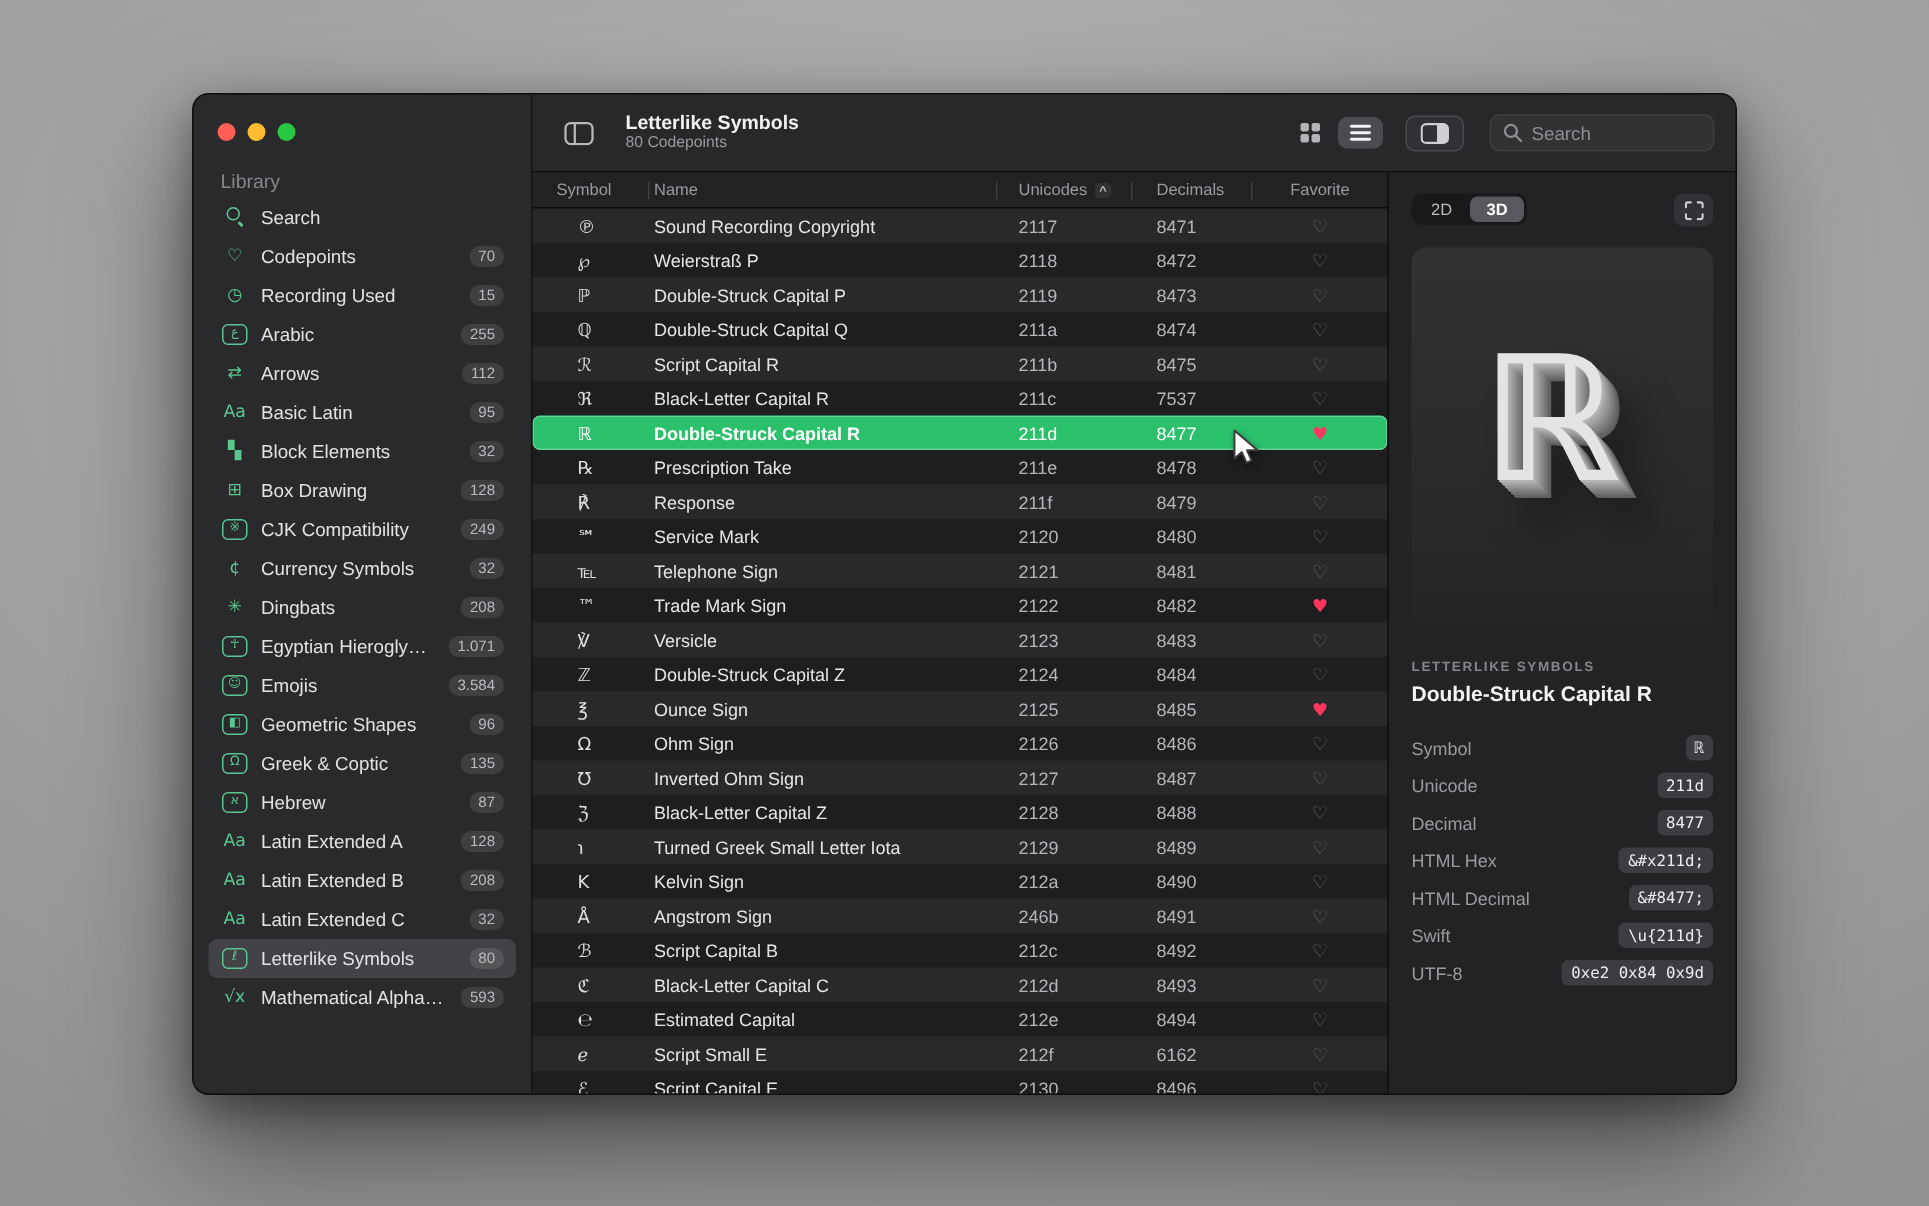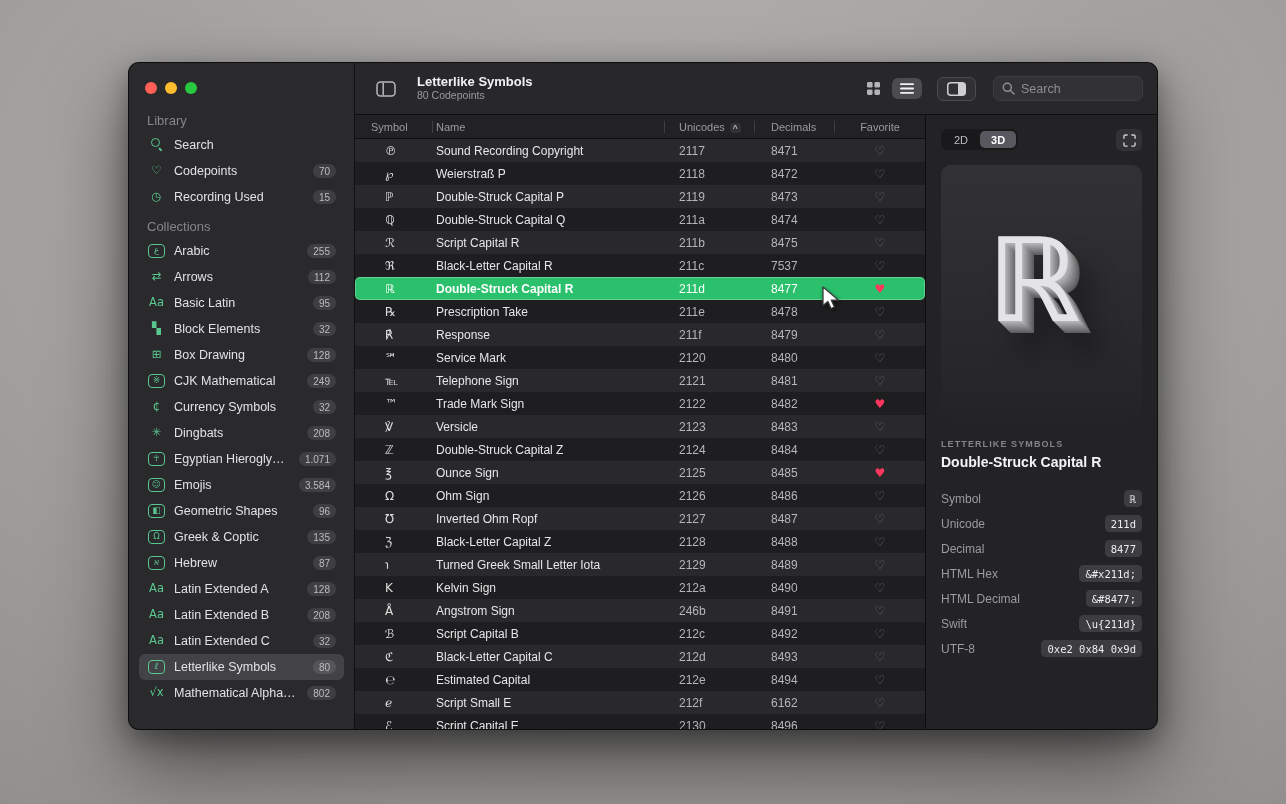--- a/index.html
+++ b/index.html
@@ -117,21 +117,20 @@
           <span class="side-icon">♡</span>
           <span class="side-label">Codepoints</span>
           <span class="badge">70</span>
         </div>
         <div class="side-item">
           <span class="side-icon">◷</span>
           <span class="side-label">Recording Used</span>
           <span class="badge">15</span>
         </div>
       </div>
-    <div class="side-header">Collections</div>
     <div id="collections-list">
         <div class="side-item">
           <span class="side-icon boxed">ع</span>
           <span class="side-label">Arabic</span>
           <span class="badge">255</span>
         </div>
         <div class="side-item">
           <span class="side-icon">⇄</span>
           <span class="side-label">Arrows</span>
           <span class="badge">112</span>
@@ -146,21 +145,21 @@
           <span class="side-label">Block Elements</span>
           <span class="badge">32</span>
         </div>
         <div class="side-item">
           <span class="side-icon">⊞</span>
           <span class="side-label">Box Drawing</span>
           <span class="badge">128</span>
         </div>
         <div class="side-item">
           <span class="side-icon boxed">※</span>
-          <span class="side-label">CJK Mathematical</span>
+          <span class="side-label">CJK Compatibility</span>
           <span class="badge">249</span>
         </div>
         <div class="side-item">
           <span class="side-icon">¢</span>
           <span class="side-label">Currency Symbols</span>
           <span class="badge">32</span>
         </div>
         <div class="side-item">
           <span class="side-icon">✳</span>
           <span class="side-label">Dingbats</span>
@@ -207,21 +206,21 @@
           <span class="badge">32</span>
         </div>
         <div class="side-item selected">
           <span class="side-icon boxed">ℓ</span>
           <span class="side-label">Letterlike Symbols</span>
           <span class="badge">80</span>
         </div>
         <div class="side-item">
           <span class="side-icon">√x</span>
           <span class="side-label">Mathematical Alphanu…</span>
-          <span class="badge">802</span>
+          <span class="badge">593</span>
         </div>
       </div>
   </aside>
 
   <div class="bodycol">
 
     <header class="toolbar">
       <span class="icon-btn">
         <svg width="20" height="16" viewBox="0 0 20 16">
           <rect x="1" y="1" width="18" height="14" rx="3.5" fill="none" stroke="#b8b8bc" stroke-width="1.5"></rect>
@@ -384,21 +383,21 @@
             </div>
             <div class="row">
               <span class="c-sym">Ω</span>
               <span class="c-name">Ohm Sign</span>
               <span class="c-uni">2126</span>
               <span class="c-dec">8486</span>
               <span class="c-fav">♡</span>
             </div>
             <div class="row alt">
               <span class="c-sym">℧</span>
-              <span class="c-name">Inverted Ohm Ropf</span>
+              <span class="c-name">Inverted Ohm Sign</span>
               <span class="c-uni">2127</span>
               <span class="c-dec">8487</span>
               <span class="c-fav">♡</span>
             </div>
             <div class="row">
               <span class="c-sym">ℨ</span>
               <span class="c-name">Black-Letter Capital Z</span>
               <span class="c-uni">2128</span>
               <span class="c-dec">8488</span>
               <span class="c-fav">♡</span>

